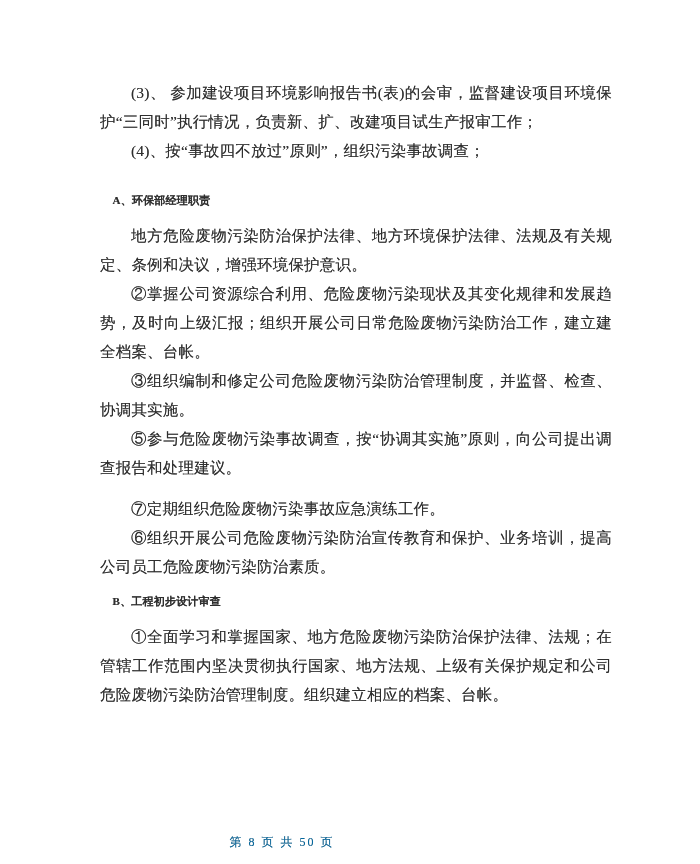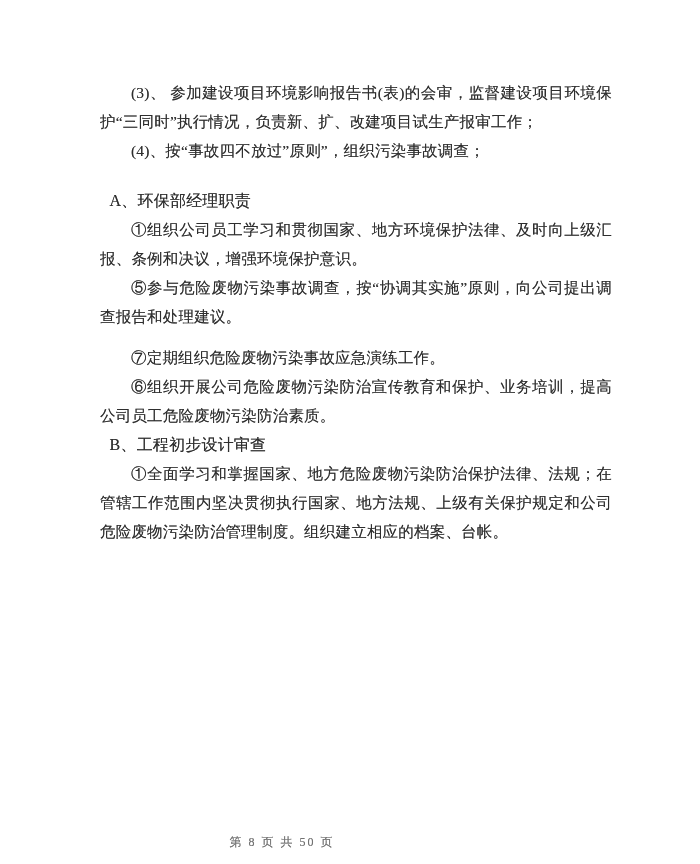--- a/index.html
+++ b/index.html
@@ -26,59 +26,61 @@
   .para {
     margin: 0;
     font-size: 15.5px;
     line-height: 29px;
     text-align: justify;
     text-indent: 2em;
     text-shadow: 0 0 0.6px rgba(40,40,40,0.55);
     letter-spacing: 0.2px;
   }
   .heading {
-    margin: 0;
-    font-size: 16px;
+    margin: 6px;
+    font-size: 11px;
     line-height: 29px;
-    font-weight: normal;
+    font-weight: bold;
     text-indent: 0.6em;
     text-shadow: 0 0 0.6px rgba(20,20,20,0.6);
     letter-spacing: 0.2px;
   }
   .heading-a {
     margin-top: 21px;
   }
   .gap-before {
     margin-top: 12px;
   }
   .footer {
     position: absolute;
     left: 0;
     top: 834px;
     width: 564px;
     text-align: center;
     font-size: 12px;
     line-height: 16px;
-    color: #737373;
+    color: #0369a1;
     letter-spacing: 2px;
     text-shadow: 0 0 0.5px rgba(40,40,40,0.5);
   }
 </style>
 </head>
 <body>
 
 <div class="page">
   <div class="content">
 
     <p class="para">(3)、 参加建设项目环境影响报告书(表)的会审，监督建设项目环境保护“三同时”执行情况，负责新、扩、改建项目试生产报审工作；</p>
     <p class="para">(4)、按“事故四不放过”原则”，组织污染事故调查；</p>
 
     <h3 class="heading heading-a">A、环保部经理职责</h3>
 
-    <p class="para">①组织公司员工学习和贯彻国家、地方环境保护法律、及时向上级汇报、条例和决议，增强环境保护意识。</p>
+    <p class="para">地方危险废物污染防治保护法律、地方环境保护法律、法规及有关规定、条例和决议，增强环境保护意识。</p>
+    <p class="para">②掌握公司资源综合利用、危险废物污染现状及其变化规律和发展趋势，及时向上级汇报；组织开展公司日常危险废物污染防治工作，建立建全档案、台帐。</p>
+    <p class="para">③组织编制和修定公司危险废物污染防治管理制度，并监督、检查、协调其实施。</p>
     <p class="para">⑤参与危险废物污染事故调查，按“协调其实施”原则，向公司提出调查报告和处理建议。</p>
     <p class="para gap-before">⑦定期组织危险废物污染事故应急演练工作。</p>
     <p class="para">⑥组织开展公司危险废物污染防治宣传教育和保护、业务培训，提高公司员工危险废物污染防治素质。</p>
 
     <h3 class="heading">B、工程初步设计审查</h3>
 
     <p class="para">①全面学习和掌握国家、地方危险废物污染防治保护法律、法规；在管辖工作范围内坚决贯彻执行国家、地方法规、上级有关保护规定和公司危险废物污染防治管理制度。组织建立相应的档案、台帐。</p>
 
   </div>
 

